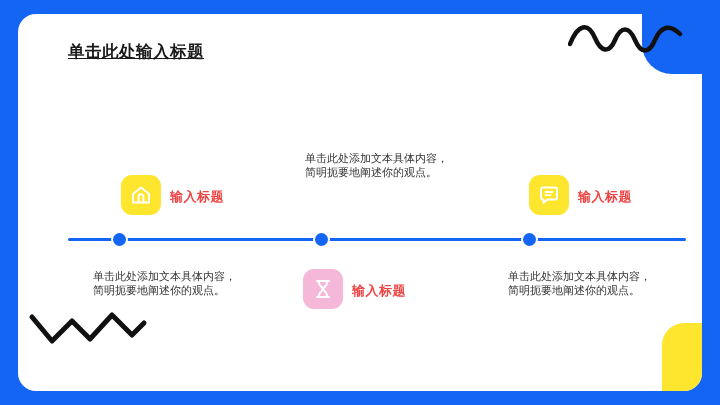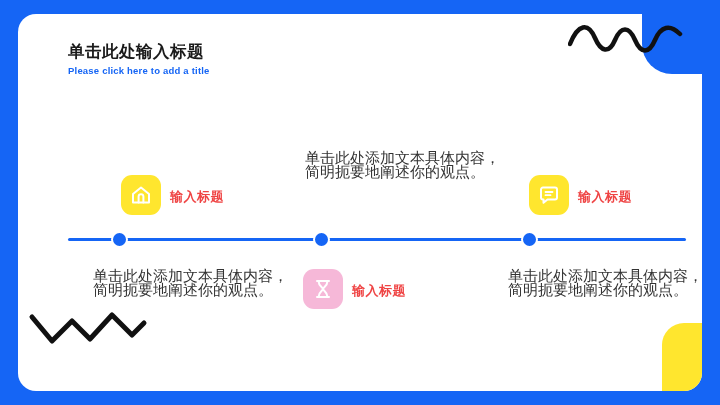--- a/index.html
+++ b/index.html
@@ -67,20 +67,21 @@
     position: absolute;
     left: 50px;
     top: 26px;
   }
   .title-cn {
     font-size: 16.5px;
     font-weight: bold;
     color: #1a1a1a;
     letter-spacing: 0.5px;
     line-height: 22px;
+    text-decoration: underline;
   }
   .title-en {
     margin-top: 3px;
     font-size: 9.5px;
     font-weight: bold;
     color: #1565f5;
     letter-spacing: 0.2px;
   }
   
   .timeline-line {
@@ -122,21 +123,21 @@
   .item-label {
     position: absolute;
     font-size: 13px;
     font-weight: bold;
     color: #ef4444;
     letter-spacing: 0.5px;
     white-space: nowrap;
   }
   .item-body {
     position: absolute;
-    font-size: 15px;
+    font-size: 11px;
     color: #333333;
     line-height: 14px;
     white-space: nowrap;
   }
   .item-body span { display: block; }
 
   
   .ic1 { left: 103px; top: 161px; }
   .lb1 { left: 152px; top: 174px; }
   .bd1 { left: 75px; top: 255px; }
@@ -164,21 +165,20 @@
     <svg class="squiggle-tr" viewBox="0 0 120 46">
       <path d="M2 26 C 10 6, 20 4, 27 20 C 33 34, 41 36, 47 22 C 53 8, 61 8, 67 22 C 73 36, 81 36, 87 22 C 93 8, 102 6, 112 16" fill="none" stroke="#111111" stroke-width="4.5" stroke-linecap="round" stroke-linejoin="round"></path>
     </svg>
 
     <svg class="squiggle-bl" viewBox="0 0 120 44">
       <path d="M4 8 L 24 32 L 44 12 L 62 30 L 84 6 L 104 26 L 116 14" fill="none" stroke="#111111" stroke-width="5" stroke-linecap="round" stroke-linejoin="round"></path>
     </svg>
 
     <div class="title-block">
       <div class="title-cn">单击此处输入标题</div>
-      <div class="title-en">Please click here to add a title</div>
     </div>
 
     <div class="timeline-line"></div>
     <div class="dot d1"></div>
     <div class="dot d2"></div>
     <div class="dot d3"></div>
 
     <div class="iconbox yellow ic1">
       <svg width="24" height="24" viewBox="0 0 24 24">
         <path d="M4 11 L12 4.5 L20 11 L20 19.5 L4 19.5 Z" fill="none" stroke="#ffffff" stroke-width="2" stroke-linejoin="round" stroke-linecap="round"></path>

